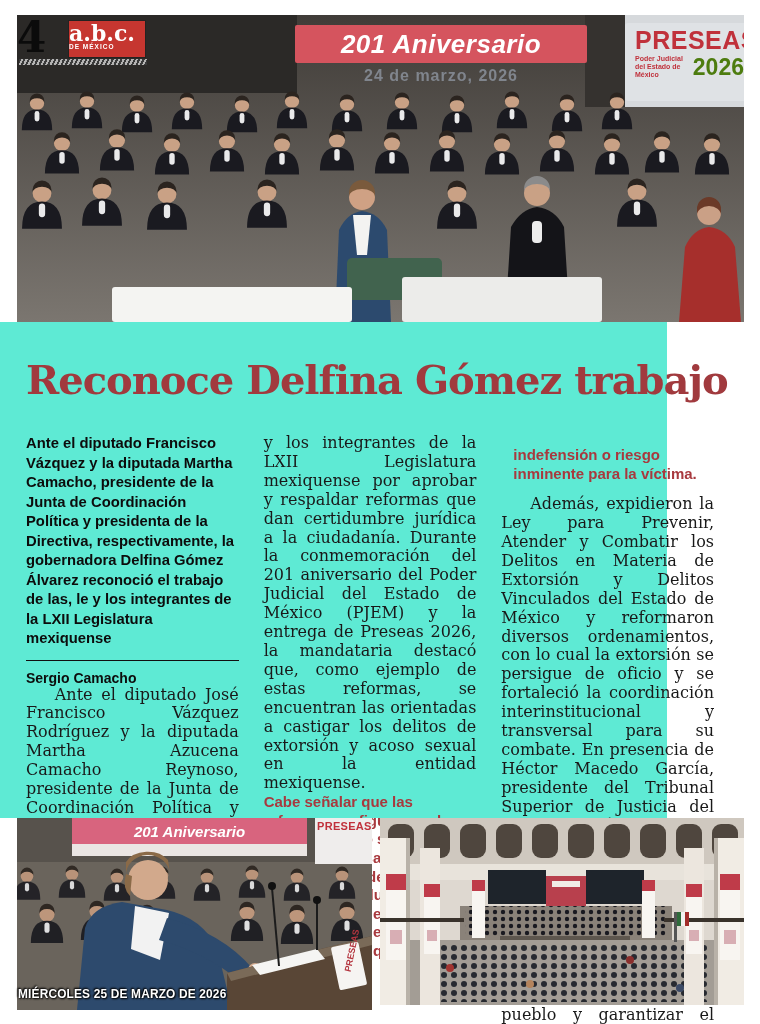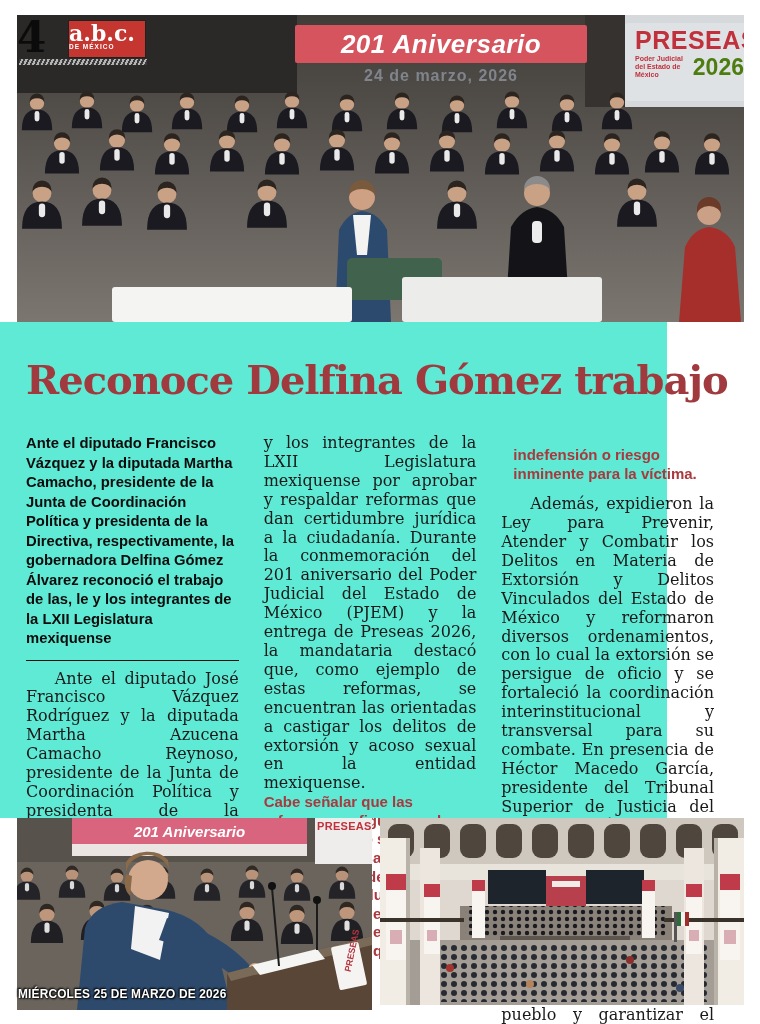--- a/index.html
+++ b/index.html
@@ -170,20 +170,21 @@
 
   <div class="article-bg">
     <h1 class="headline">
       <span class="l1">Reconoce Delfina Gómez trabajo</span>
     </h1>
 
     <div class="cols">
       <div class="col col1">
         <p class="standfirst" style="margin:0">Ante el diputado Francisco Vázquez y la diputada Martha Camacho, presidente de la Junta de Coordinación Política y presidenta de la Directiva, respectivamente, la gobernadora Delfina Gómez Álvarez reconoció el trabajo de las, le y los integrantes de la LXII Legislatura mexiquense</p>
         <hr class="rule">
+        <div class="byline">Sergio Camacho</div>
         <p class="body indent justlast col1-body" style="margin:0">Ante el diputado José Francisco Vázquez Rodríguez y la diputada Martha Azucena Camacho Reynoso, presidente de la Junta de Coordinación Política y presidenta de la Directiva, respectivamente, la gobernadora Delfina Gómez Álvarez reconoció el trabajo de las, le</p>
       </div>
 
       <div class="col col2">
         <p class="body" style="margin:0">y los integrantes de la LXII Legislatura mexiquense por aprobar y respaldar reformas que dan certidumbre jurídica a la ciudadanía. Durante la conmemoración del 201 aniversario del Poder Judicial del Estado de México (PJEM) y la entrega de Preseas 2026, la mandataria destacó que, como ejemplo de estas reformas, se encuentran las orientadas a castigar los delitos de extorsión y acoso sexual en la entidad mexiquense.</p>
         <p class="highlight" style="margin:0">Cabe señalar que las reformas configuraron el delito de acoso sexual y establecieron sanciones de hasta 12 años de prisión cuando la conducta se cometa de manera reiterada o se aproveche de circunstancias que generen desventaja,</p>
       </div>
 
       <div class="col col3">
         <p class="highlight" style="margin:12px">indefensión o riesgo inminente para la víctima.</p>

